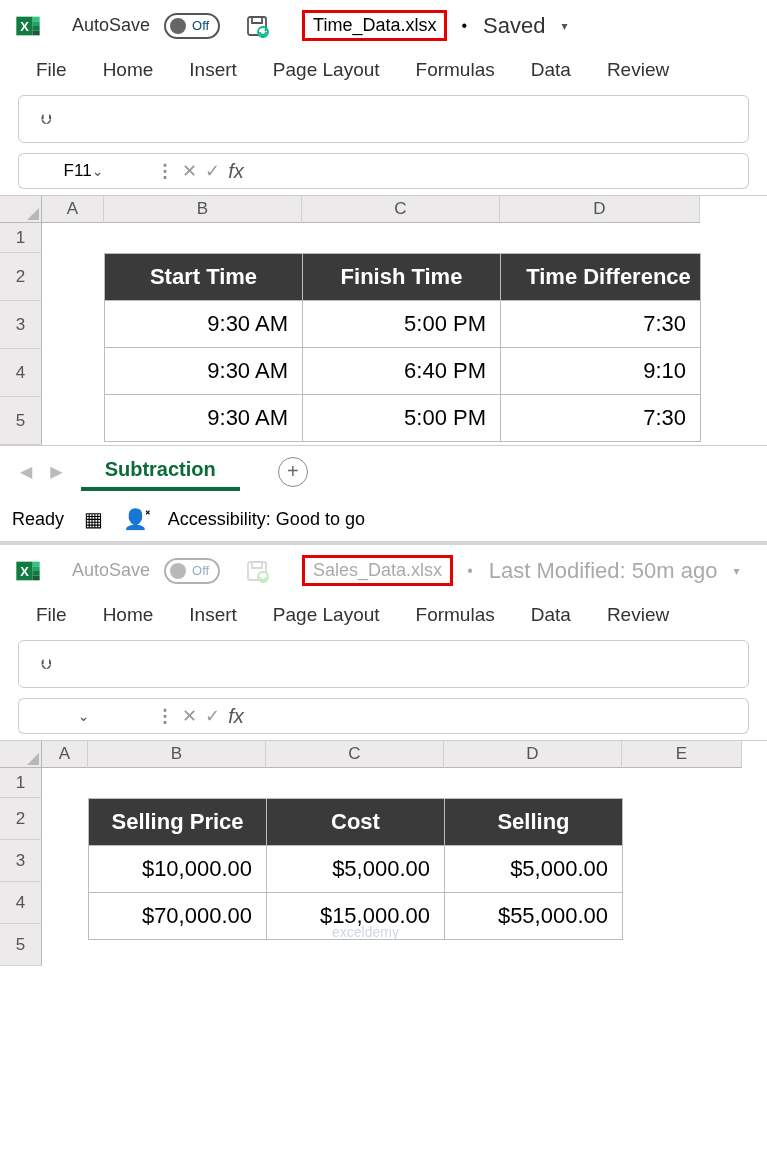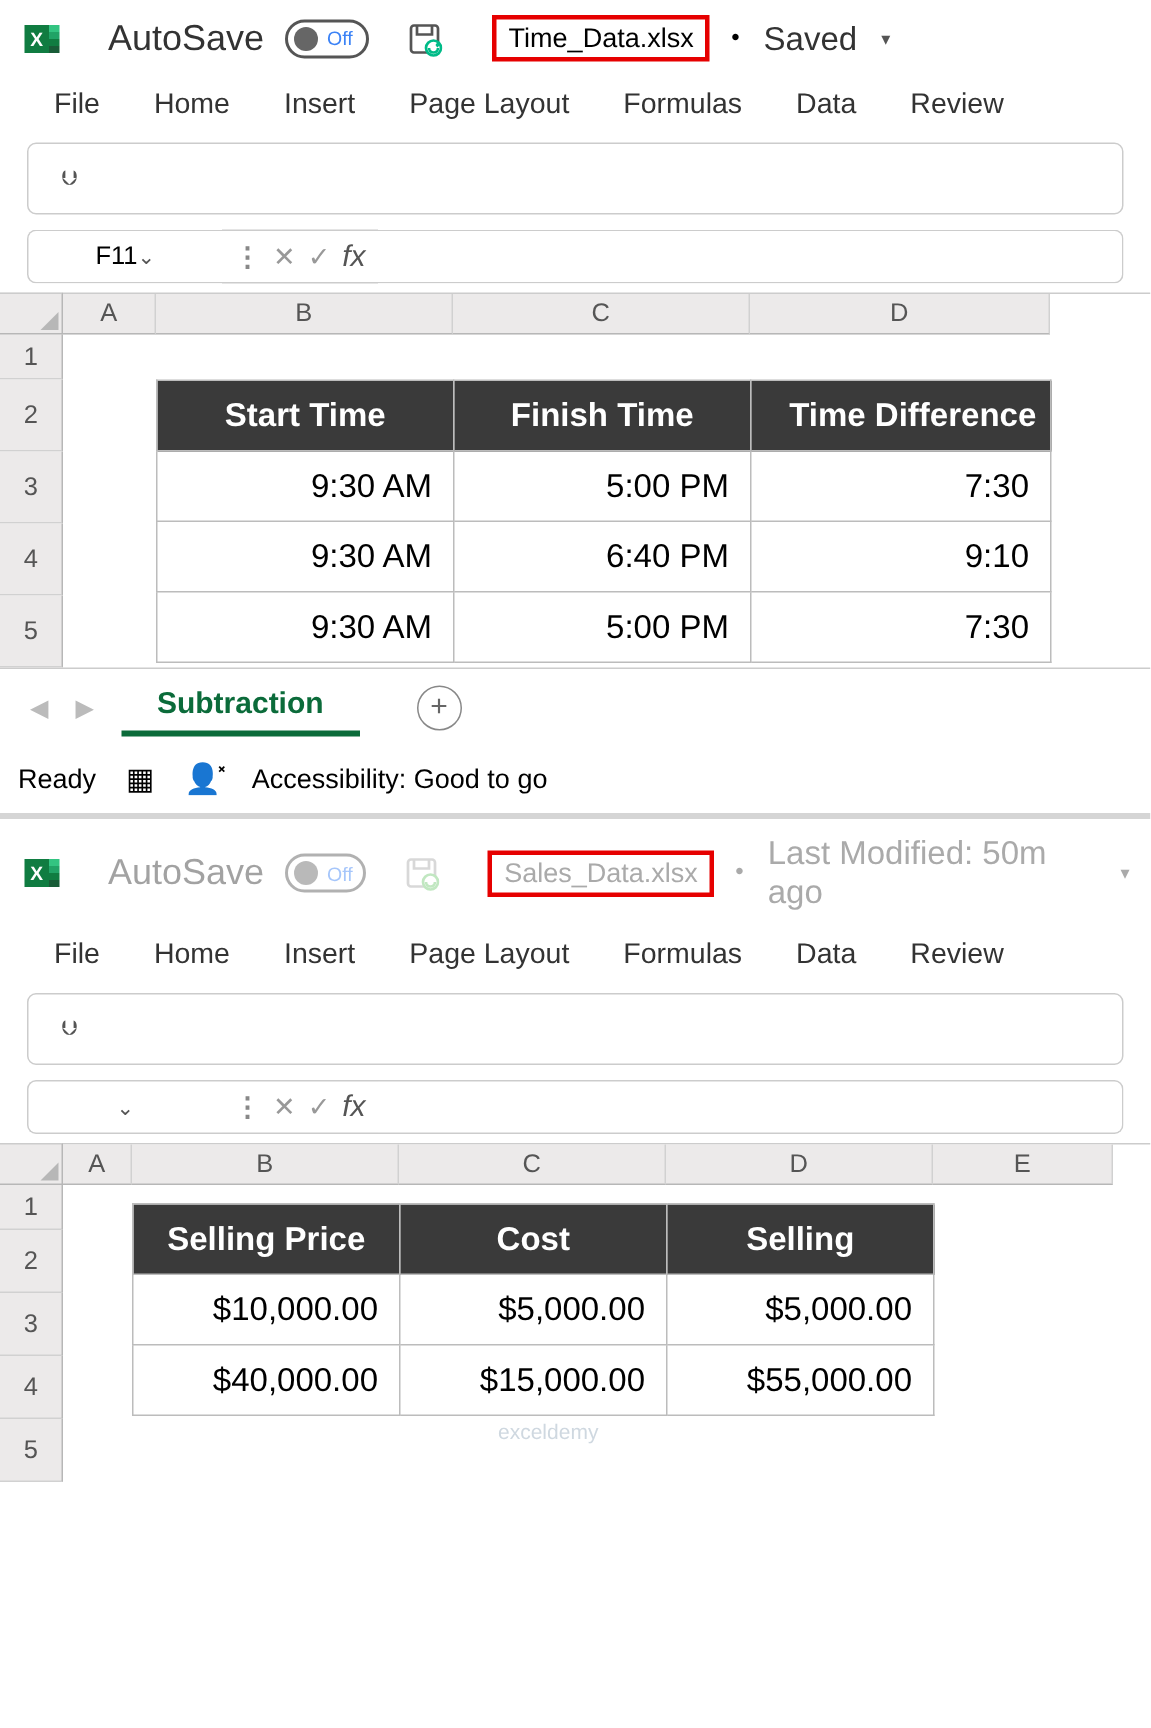--- a/index.html
+++ b/index.html
@@ -4,24 +4,24 @@
 <style>
 * { box-sizing: border-box; margin: 0; padding: 0; font-family: "Segoe UI", Arial, sans-serif; }
 body { background: #fff; width: 767px; }
 
 .excel-window { background: #fff; }
 
 
 .title-bar { display: flex; align-items: center; padding: 10px 14px; gap: 10px; }
 .excel-logo { width: 28px; height: 28px; display: flex; align-items: center; justify-content: center; }
 .excel-logo svg { width: 28px; height: 28px; }
-.autosave-label { font-size: 24px; color: #333; margin-left: 20px; }
+.autosave-label { font-size: 18px; color: #333; margin-left: 20px; }
 .toggle { width: 56px; height: 26px; border: 2px solid #555; border-radius: 13px; display: flex; align-items: center; padding: 0 4px; position: relative; margin-left: 4px; }
 .toggle-knob { width: 16px; height: 16px; background: #666; border-radius: 50%; }
-.toggle-text { font-size: 13px; margin-left: 6px; color: #3b82f6; }
+.toggle-text { font-size: 13px; margin-left: 6px; color: #0c4a6e; }
 .save-icon { margin-left: 14px; width: 26px; height: 26px; display: flex; align-items: center; justify-content: center; color: #666; }
 .file-name-box { border: 3px solid #e60000; padding: 2px 8px; font-size: 18px; margin-left: 22px; }
 .file-name-box.faded { color: #aaa; }
 .saved-status { font-size: 22px; color: #333; margin-left: 2px; }
 .saved-status.faded { color: #aaa; }
 .dropdown-chevron { margin-left: 6px; font-size: 12px; color: #555; }
 .title-bar.faded .autosave-label,
 .title-bar.faded .toggle,
 .title-bar.faded .save-icon { opacity: 0.45; }
 
@@ -54,21 +54,21 @@
 .cols { flex: 1; }
 .col-headers { display: flex; height: 28px; border-top: 1px solid #ccc; }
 .col-hdr { background: #eceaea; border-right: 1px solid #d1d1d1; border-bottom: 1px solid #b7b7b7; display: flex; align-items: center; justify-content: center; font-size: 17px; color: #555; }
 .cA { width: 62px; } .cB { width: 198px; } .cC { width: 198px; } .cD { width: 200px; } .cE { width: 120px; }
 .cAs { width: 46px; } .cBs { width: 178px; } .cCs { width: 178px; } .cDs { width: 178px; }
 
 .sheet-body { position: relative; }
 
 .data-table { position: absolute; }
 .w1 .data-table { left: 62px; top: 30px; }
-.w2 .data-table { left: 46px; top: 12px; }
+.w2 .data-table { left: 46px; top: 30px; }
 .dt { border-collapse: collapse; }
 .dt th { background: #3a3a3a; color: #fff; font-size: 22px; font-weight: bold; padding: 10px 4px; border: 1px solid #bcbcbc; text-align: center; }
 .dt td { border: 1px solid #bcbcbc; padding: 10px 14px; font-size: 22px; text-align: right; }
 .w1 .dt th:nth-child(1), .w1 .dt td:nth-child(1) { width: 198px; }
 .w1 .dt th:nth-child(2), .w1 .dt td:nth-child(2) { width: 198px; }
 .w1 .dt th:nth-child(3), .w1 .dt td:nth-child(3) { width: 200px; padding-left: 20px; }
 .w2 .dt th, .w2 .dt td { width: 178px; }
 
 
 .sheet-tab-row { display: flex; align-items: center; border-top: 1px solid #ccc; padding: 6px 20px; gap: 18px; }
@@ -293,21 +293,21 @@
               <th>Selling Price</th>
               <th>Cost</th>
               <th>Selling</th>
             </tr>
             <tr>
               <td>$10,000.00</td>
               <td>$5,000.00</td>
               <td>$5,000.00</td>
             </tr>
             <tr>
-              <td>$40,000.00</td>
+              <td>$70,000.00</td>
               <td>$15,000.00</td>
               <td>$55,000.00</td>
             </tr>
           </tbody>
             </table>
         </div>
         <span class="watermark" style="top:156px;">exceldemy</span>
       </div>
     </div>
   </div>

